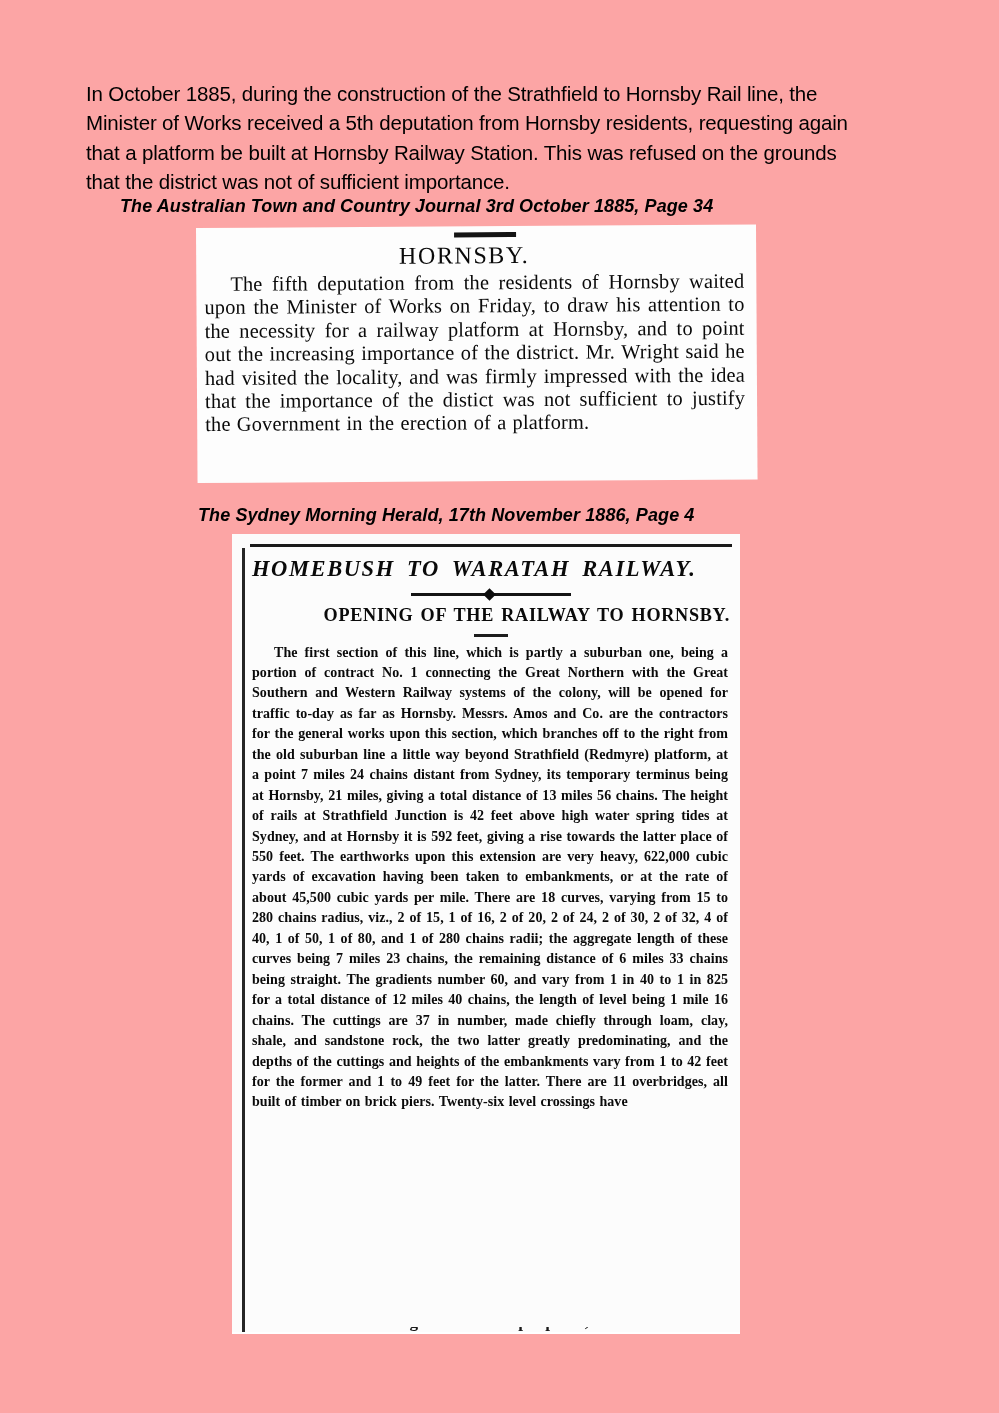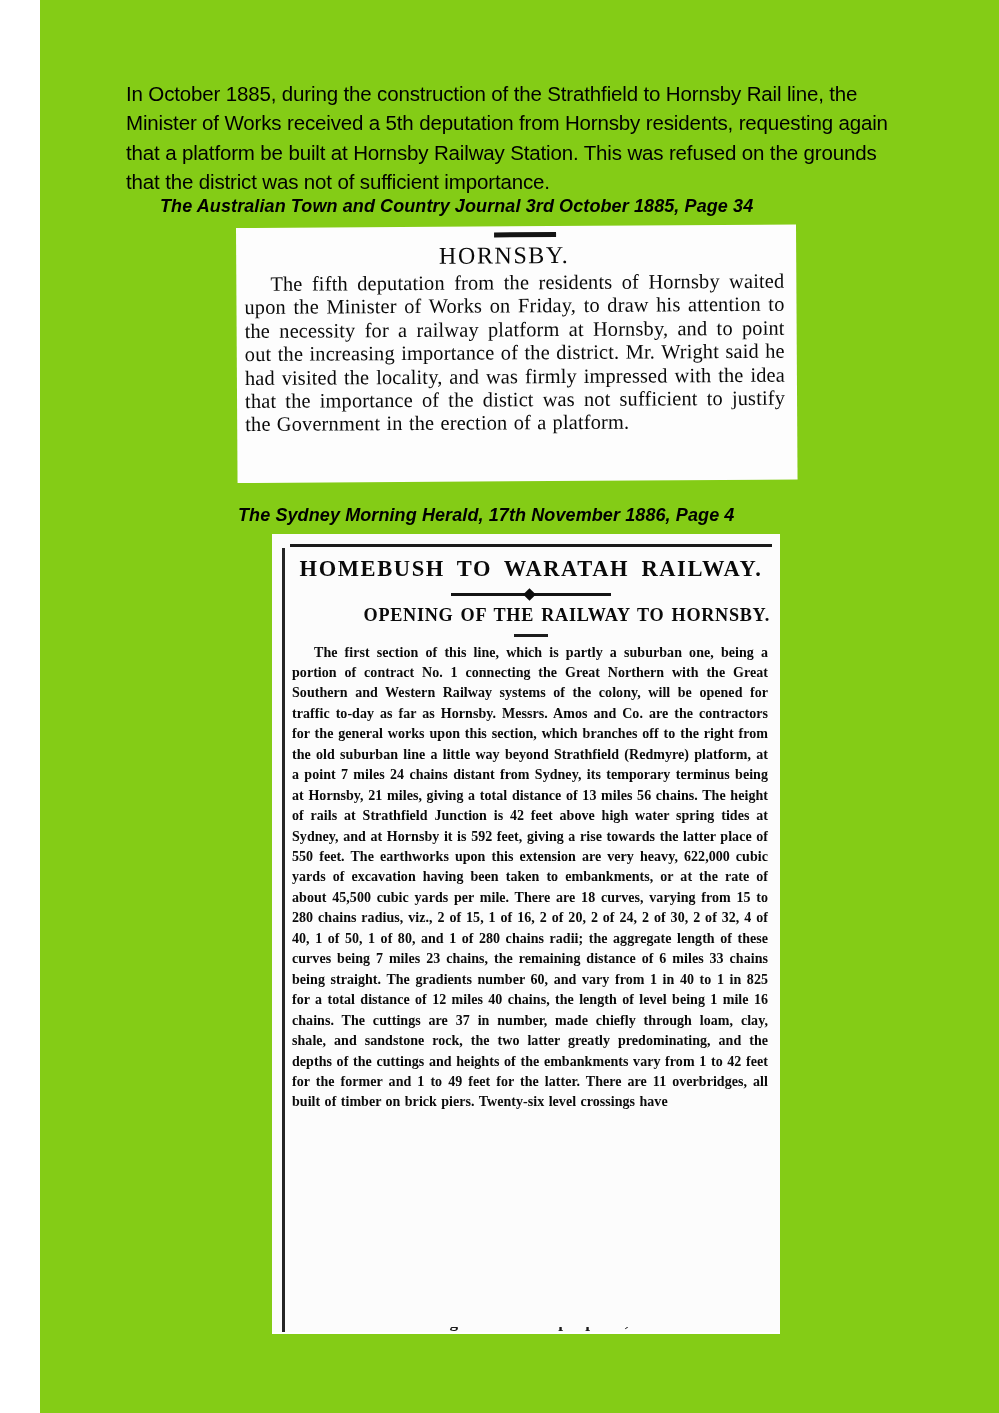--- a/index.html
+++ b/index.html
@@ -12,22 +12,21 @@
     height: 1413px;
     font-family: "Liberation Sans", sans-serif;
     color: #000000;
     overflow: hidden;
     position: relative;
   }
 
   .page {
     position: absolute;
     inset: 0;
-    background: #84cc16;
-    margin-left: 40px;
+    background: #fca5a5;
   }
 
   
   .intro {
     position: absolute;
     left: 86px;
     top: 58px;
     width: 770px;
     font-size: 20.5px;
     line-height: 29.5px;
@@ -121,23 +120,24 @@
     height: 786px;
     background: #262626;
   }
   #clip2-inner {
     position: absolute;
     left: 20px;
     top: 18px;
     width: 478px;
   }
   #clip2-headline {
-    text-align: center;
+    text-align: left;
     font-size: 22.5px;
     font-weight: bold;
+    font-style: italic;
     letter-spacing: 1.6px;
     word-spacing: 5px;
     margin: 4px 0 0 0;
     font-family: "Liberation Serif", serif;
   }
   #clip2-diamond-rule {
     position: relative;
     width: 160px;
     height: 10px;
     margin: 7px auto 6px auto;

